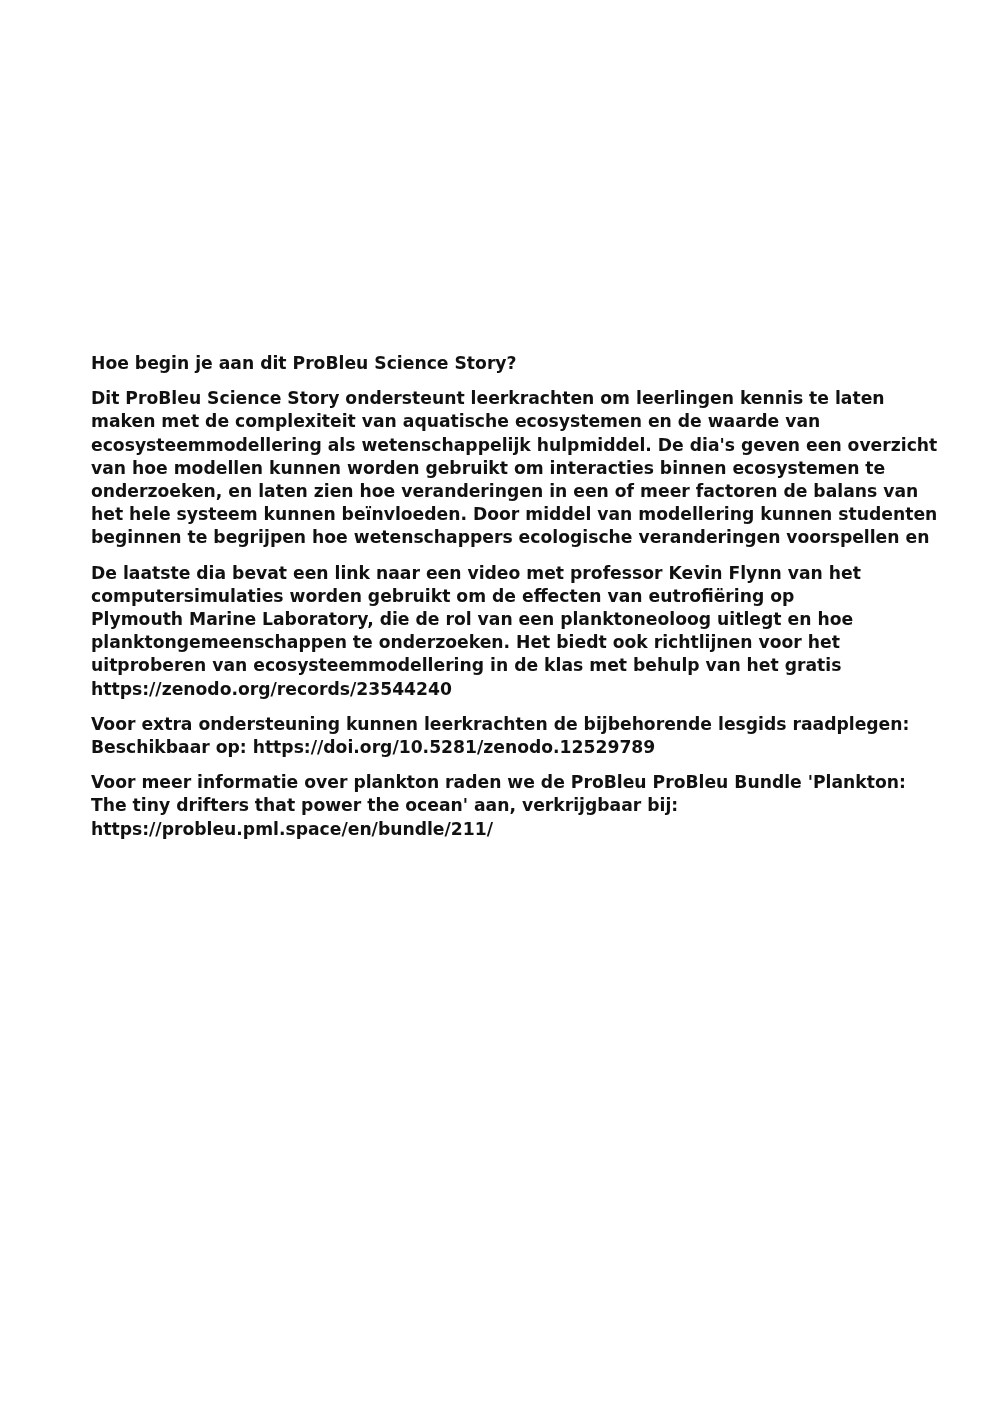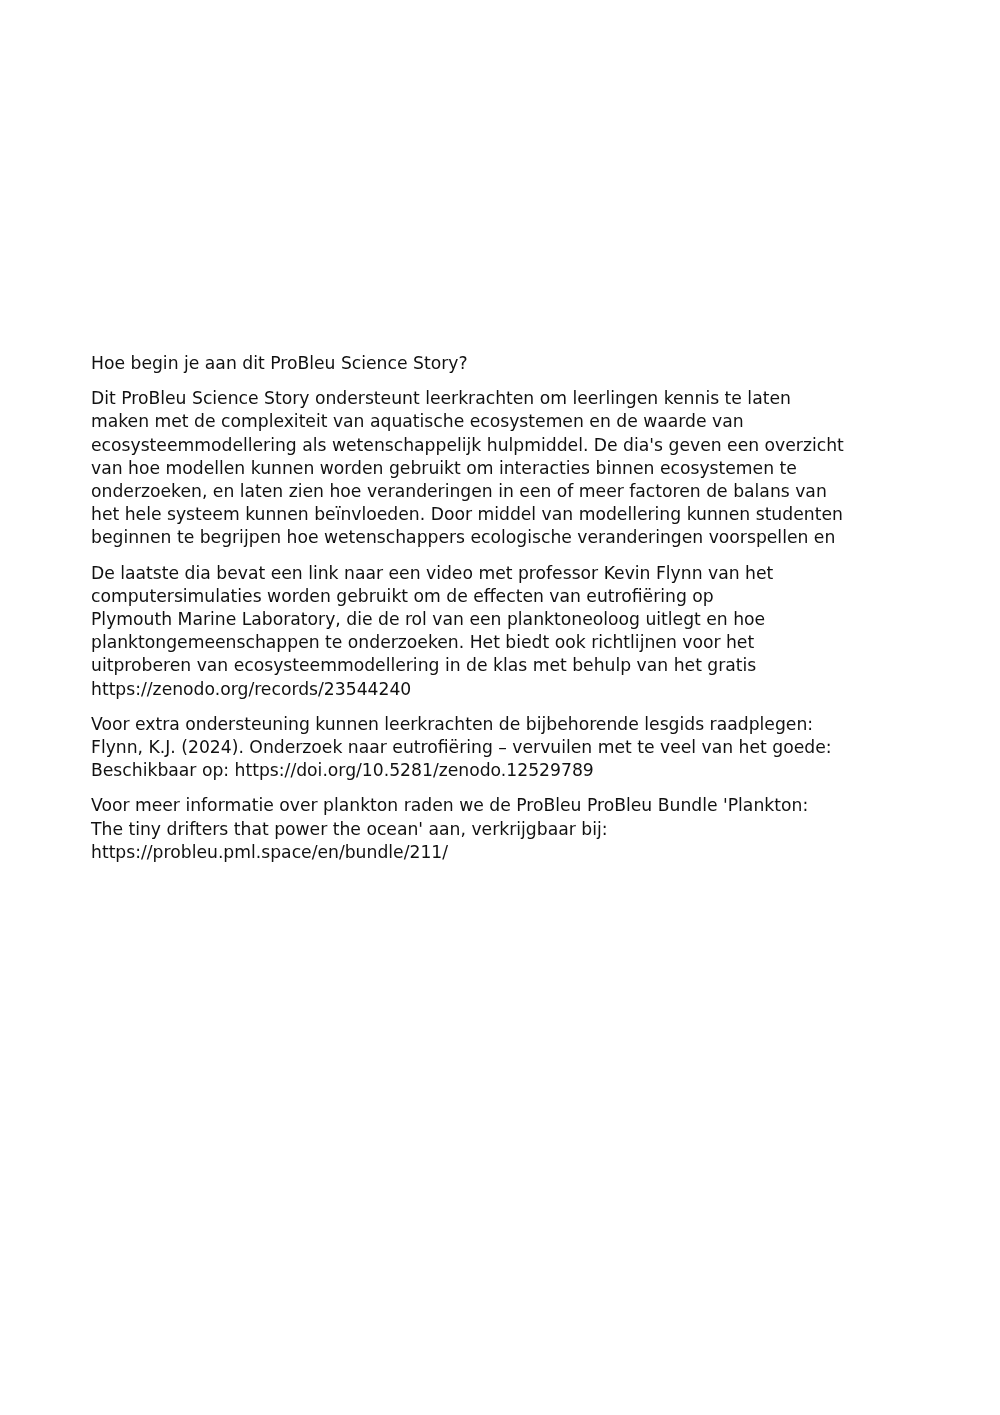--- a/index.html
+++ b/index.html
@@ -15,20 +15,21 @@
       font-family: "DejaVu Sans", sans-serif;
       color: #111111;
     }
     .content {
       position: absolute;
       left: 91px;
       top: 352px;
       width: 830px;
       font-size: 17.2px;
       line-height: 23.2px;
+      font-weight: bold;
     }
     .title {
       margin: 0 0 12px 0;
       white-space: nowrap;
     }
     .para {
       margin: 0 0 12px 0;
     }
     .line {
       display: block;
@@ -55,21 +56,20 @@
     <span class="line">De laatste dia bevat een link naar een video met professor Kevin Flynn van het</span>
     <span class="line">computersimulaties worden gebruikt om de effecten van eutrofiëring op</span>
     <span class="line">Plymouth Marine Laboratory, die de rol van een planktoneoloog uitlegt en hoe</span>
     <span class="line">planktongemeenschappen te onderzoeken. Het biedt ook richtlijnen voor het</span>
     <span class="line">uitproberen van ecosysteemmodellering in de klas met behulp van het gratis</span>
     <span class="line">https://zenodo.org/records/23544240</span>
   </div>
 
   <div class="para">
     <span class="line">Voor extra ondersteuning kunnen leerkrachten de bijbehorende lesgids raadplegen:</span>
-    <span class="line">Flynn, K.J. (2024). Onderzoek naar eutrofiëring – vervuilen met te veel van het goede:</span>
     <span class="line">Beschikbaar op: https://doi.org/10.5281/zenodo.12529789</span>
   </div>
 
   <div class="para">
     <span class="line">Voor meer informatie over plankton raden we de ProBleu ProBleu Bundle 'Plankton:</span>
     <span class="line">The tiny drifters that power the ocean' aan, verkrijgbaar bij:</span>
     <span class="line">https://probleu.pml.space/en/bundle/211/</span>
   </div>
 </div>
 

